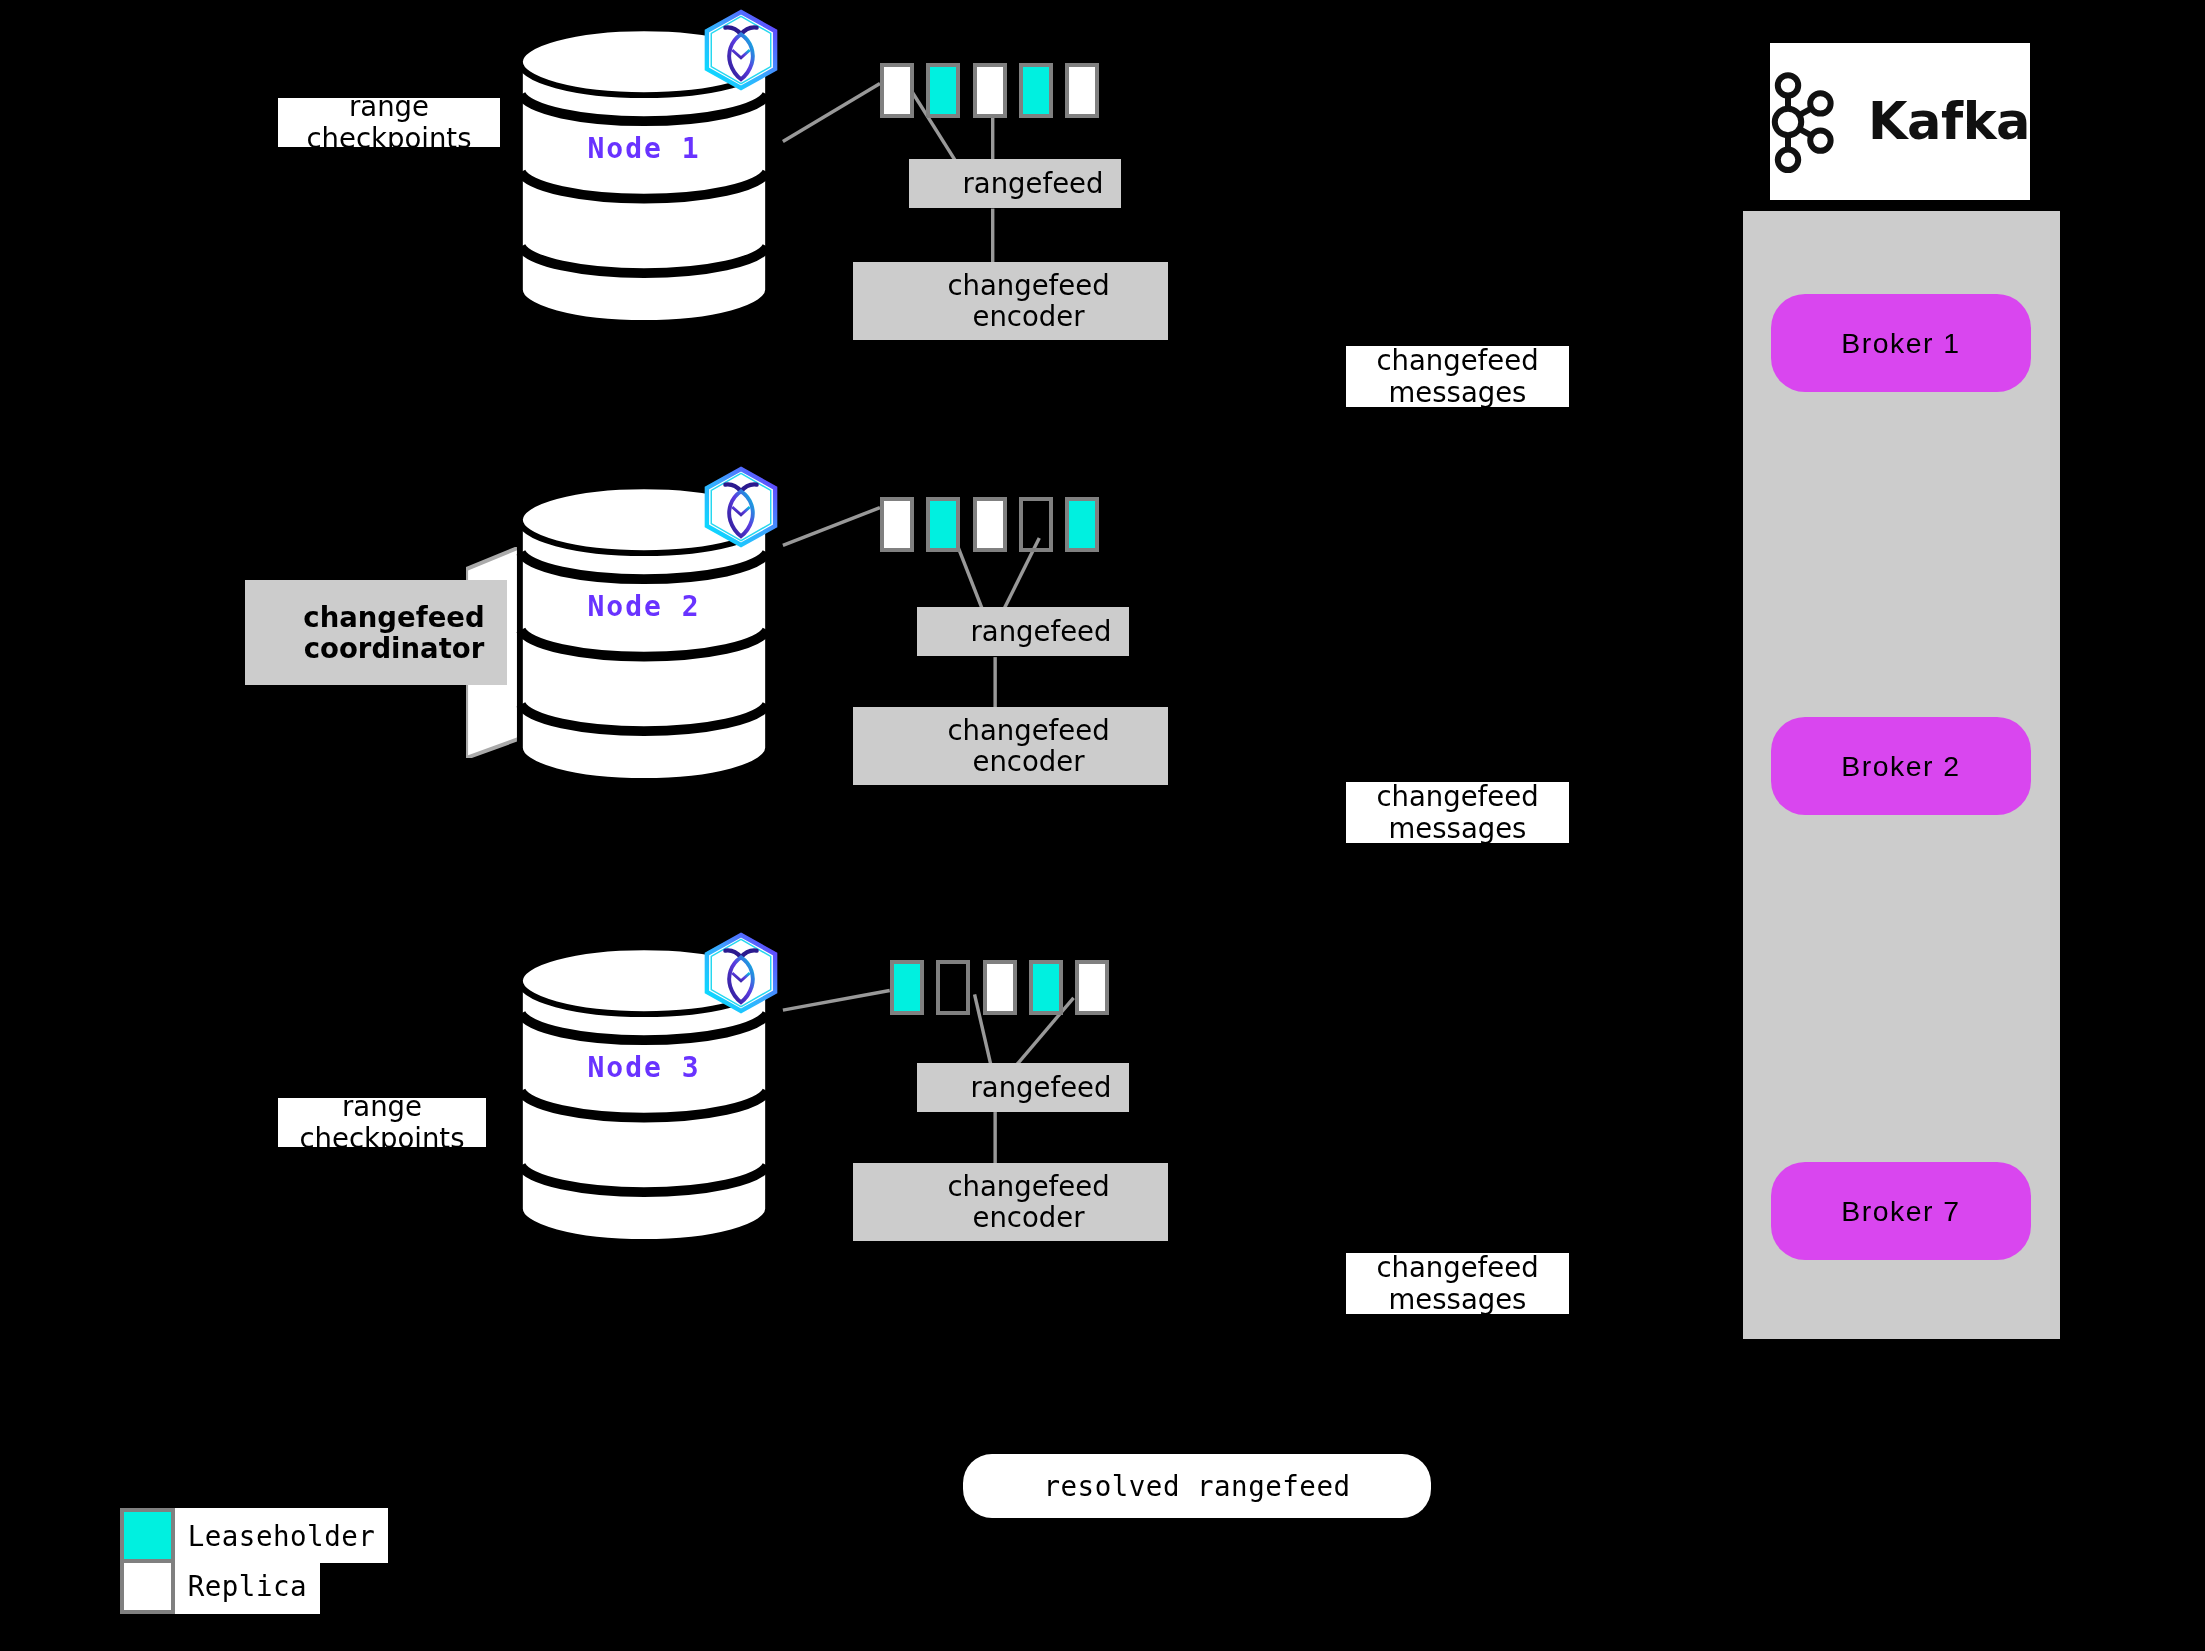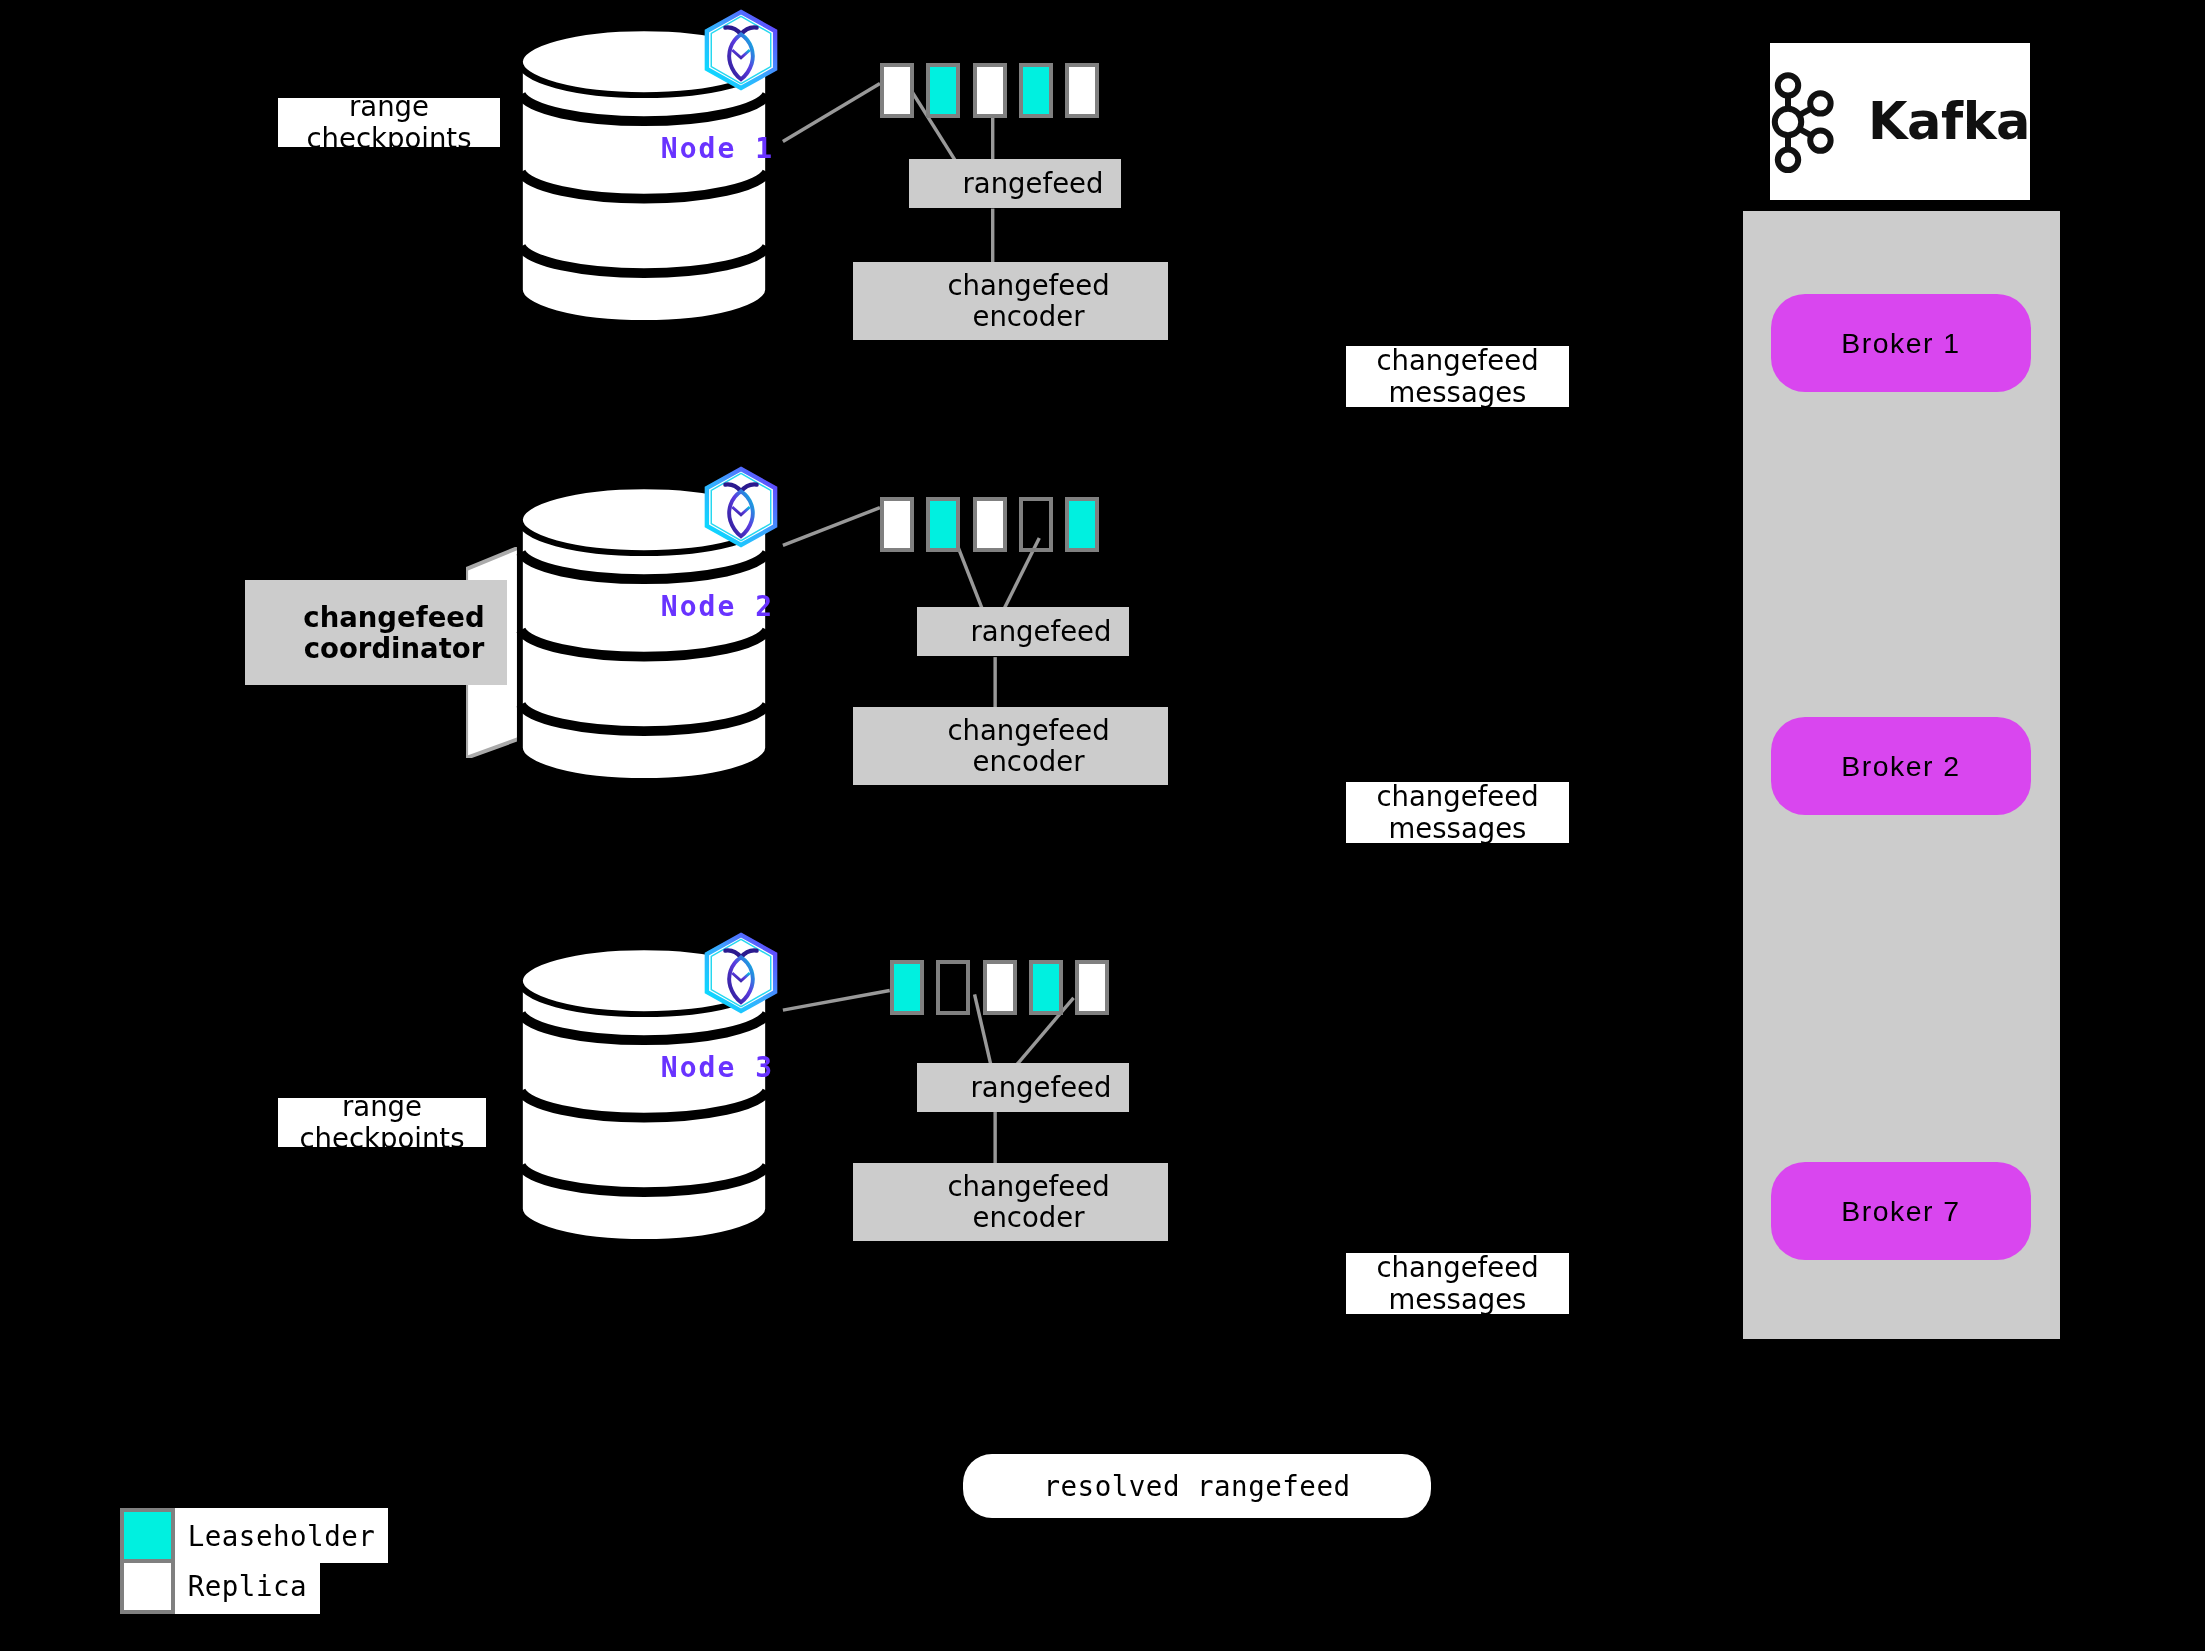--- a/index.html
+++ b/index.html
@@ -5,21 +5,21 @@
   html,body{margin:0;padding:0;background:#000;}
   body{width:2205px;height:1652px;font-family:"Liberation Sans",sans-serif;}
   #stage{position:relative;width:2205px;height:1652px;background:#000;overflow:hidden;border-radius:20px;}
 
   .abs{position:absolute;}
 
   
   .cyl{position:absolute;width:260px;height:299px;}
   .cyl svg{display:block;width:100%;height:100%;}
   .node-label{
-    position:absolute;left:0;width:100%;text-align:right;
+    position:absolute;left:0;width:100%;text-align:center;
     font-family:"DejaVu Sans Mono","Liberation Mono",monospace;
     font-weight:bold;font-size:28px;color:#6933FF;letter-spacing:2px;
     top:107px;
   }
 
   
   .crdb-logo{position:absolute;width:78px;height:82px;}
   .crdb-logo svg{display:block;width:100%;height:100%;}
 
   

